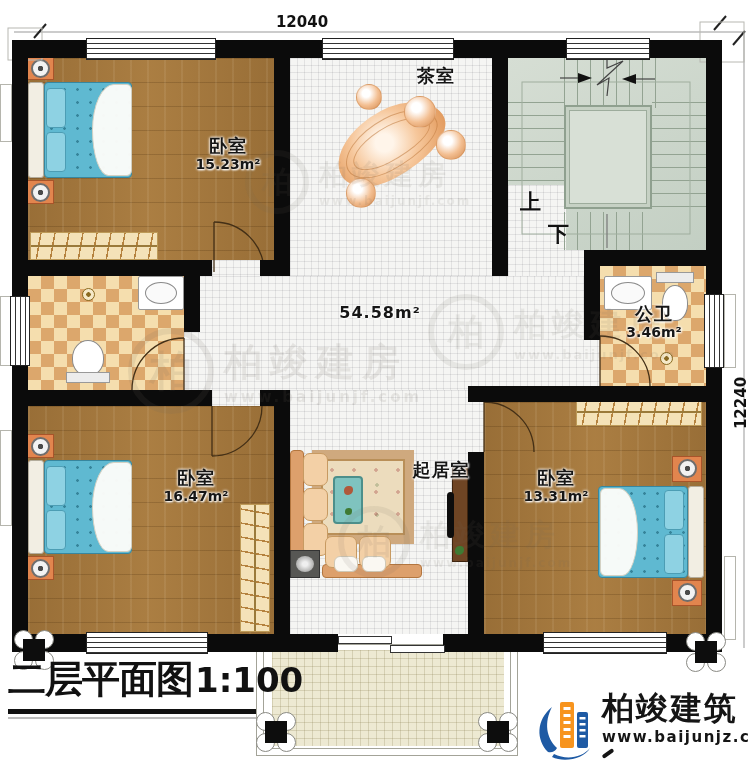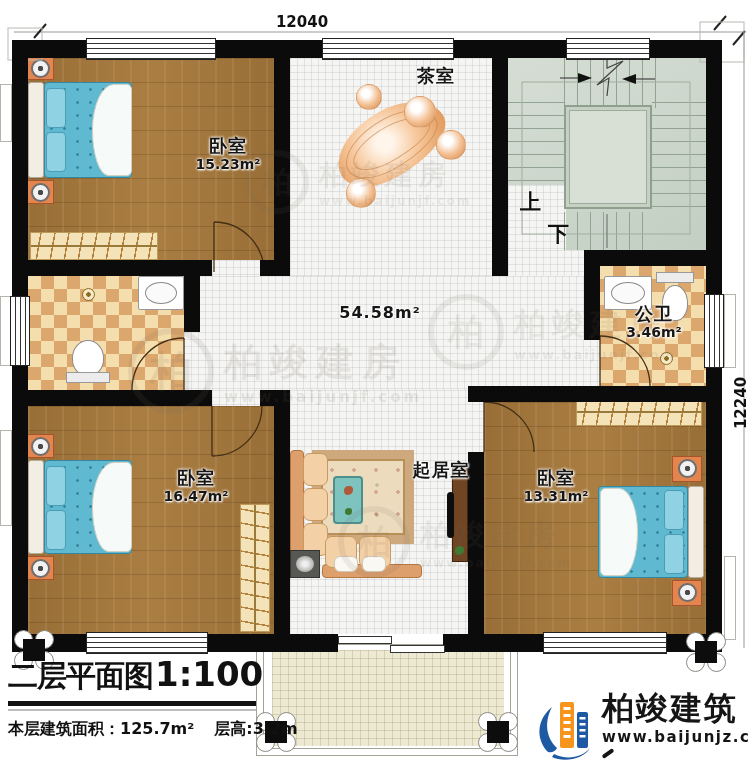--- a/index.html
+++ b/index.html
@@ -81,21 +81,21 @@
   .dimtxt{z-index:6;color:#111;font-weight:bold;font-size:15px;text-align:center;}
   .vtext{transform:rotate(-90deg);transform-origin:center;}
   .updn{z-index:9;color:#111;font-weight:bold;font-size:21px;text-shadow:0 0 2px #fff;}
   .wm{display:flex;align-items:center;gap:10px;color:#6f675c;z-index:8;pointer-events:none;}
   .wm .seal{border:6px solid currentColor;border-radius:50%;display:flex;align-items:center;justify-content:center;font-weight:bold;}
   .wm .col{display:flex;flex-direction:column;}
   .wm .t1{font-weight:bold;}
   .wm .t2{font-weight:bold;}
   #titleblock{z-index:10;}
   .tt{display:flex;align-items:baseline;color:#111;}
-  .tt .big{font-size:30px;font-weight:bold;letter-spacing:-1px;}
+  .tt .big{font-size:38px;font-weight:bold;letter-spacing:-1px;}
   .tt .sc{font-size:34px;font-weight:bold;margin-left:2px;}
   .ul1{background:#111;z-index:10;}
   .ul2{background:#bdbdbd;z-index:10;}
   .info{z-index:10;color:#111;font-size:16px;font-weight:bold;display:flex;gap:20px;white-space:nowrap;}
   #brand{display:flex;align-items:center;gap:8px;z-index:10;}
   .bname{font-size:32px;font-weight:900;color:#151515;letter-spacing:2px;line-height:1;}
   .bsite{font-size:15px;font-weight:bold;color:#151515;letter-spacing:1.5px;line-height:1.2;}
   .btick{width:4px;height:13px;background:#151515;transform:rotate(55deg);border-radius:2px;margin-left:4px;display:inline-block;}
   svg.ovl{position:absolute;left:0;top:0;z-index:4;pointer-events:none;}
 </style>
@@ -381,24 +381,20 @@
       </div>
   </div>
 
   <div id="titleblock" class="a" style="left:8px;top:654px;width:300px;height:110px;">
     <div class="tt">
       <span class="big">二层平面图</span>
       <span class="sc">1:100</span>
     </div>
     <div class="ul1" style="width:248px;height:5px;margin-top:4px;"></div>
     <div class="ul2" style="width:248px;height:2px;margin-top:3px;"></div>
-    <div class="info" style="margin-top:8px;">
-      <span>本层建筑面积：125.7m²</span>
-      <span>层高:3.2m</span>
-    </div>
   </div>
 
   <div id="brand" class="a" style="left:534px;top:692px;">
     <svg width="62" height="66" viewBox="0 0 60 64">
       <path d="M14 56 C2 44 2 24 18 11 C10 26 12 42 23 52 C21 56 17 57 14 56 Z" fill="#1e5aa4"></path>
       <rect x="26" y="6" width="14" height="46" rx="2" fill="#f7941e"></rect>
       <rect x="29.5" y="11" width="7" height="3" fill="#fff"></rect>
         <rect x="29.5" y="18" width="7" height="3" fill="#fff"></rect>
       <rect x="29.5" y="25" width="7" height="3" fill="#fff"></rect>
         <rect x="29.5" y="32" width="7" height="3" fill="#fff"></rect>

